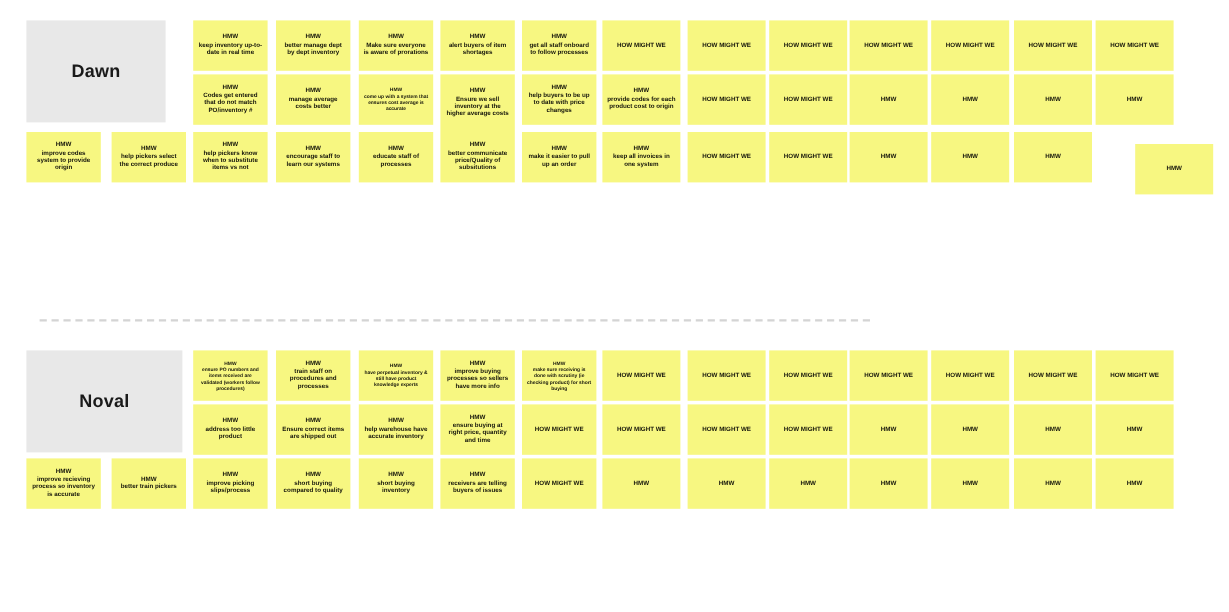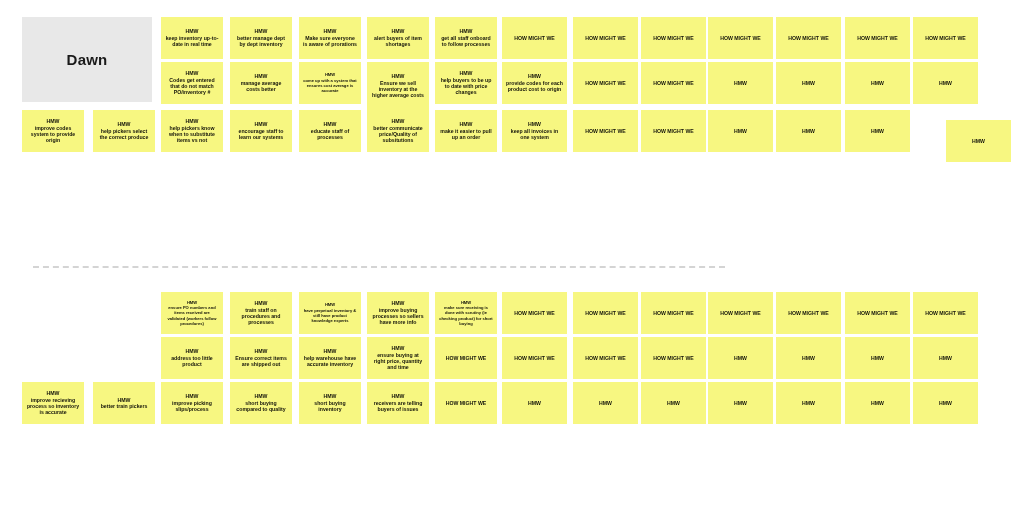--- a/index.html
+++ b/index.html
@@ -60,21 +60,21 @@
   .divider {
     position: absolute;
     border-top: 2px dashed #d4d4d4;
     height: 0;
   }
 </style>
 </head>
 <body>
 
 <div id="board">
-    <div class="group-label" style="left: 22px; top: 17px; width: 130px; height: 85px;">
+    <div class="group-label" style="left: 22px; top: 17px; width: 116px; height: 85px;">
       <span class="group-label-text">Dawn</span>
     </div>
     <div class="note t-md" style="left: 161px; top: 17px; width: 62px; height: 42px; background: rgb(247, 247, 129);">
       <div class="note-body"><span class="hmw-line">HMW</span><span>keep inventory up-to-date in real time</span></div>
     </div>
     <div class="note t-md" style="left: 230px; top: 17px; width: 62px; height: 42px; background: rgb(247, 247, 129);">
       <div class="note-body"><span class="hmw-line">HMW</span><span>better manage dept by dept inventory</span></div>
     </div>
     <div class="note t-md" style="left: 299px; top: 17px; width: 62px; height: 42px; background: rgb(247, 247, 129);">
       <div class="note-body"><span class="hmw-line">HMW</span><span>Make sure everyone is aware of prorations</span></div>
@@ -177,20 +177,23 @@
     </div>
     <div class="note t-md" style="left: 776px; top: 110px; width: 65px; height: 42px; background: rgb(247, 247, 129);">
       <div class="note-body"><span>HMW</span></div>
     </div>
     <div class="note t-md" style="left: 845px; top: 110px; width: 65px; height: 42px; background: rgb(247, 247, 129);">
       <div class="note-body"><span>HMW</span></div>
     </div>
     <div class="note t-md" style="left: 946px; top: 120px; width: 65px; height: 42px; background: rgb(247, 247, 129);">
       <div class="note-body"><span>HMW</span></div>
     </div>
+    <div class="group-label" style="left: 22px; top: 292px; width: 130px; height: 85px;">
+      <span class="group-label-text">Noval</span>
+    </div>
     <div class="note t-xs" style="left: 161px; top: 292px; width: 62px; height: 42px; background: rgb(247, 247, 129);">
       <div class="note-body"><span class="hmw-line">HMW</span><span>ensure PO numbers and items received are validated (workers follow procedures)</span></div>
     </div>
     <div class="note t-md" style="left: 230px; top: 292px; width: 62px; height: 42px; background: rgb(247, 247, 129);">
       <div class="note-body"><span class="hmw-line">HMW</span><span>train staff on procedures and processes</span></div>
     </div>
     <div class="note t-xs" style="left: 299px; top: 292px; width: 62px; height: 42px; background: rgb(247, 247, 129);">
       <div class="note-body"><span class="hmw-line">HMW</span><span>have perpetual inventory &amp; still have product knowledge  experts</span></div>
     </div>
     <div class="note t-md" style="left: 367px; top: 292px; width: 62px; height: 42px; background: rgb(247, 247, 129);">

